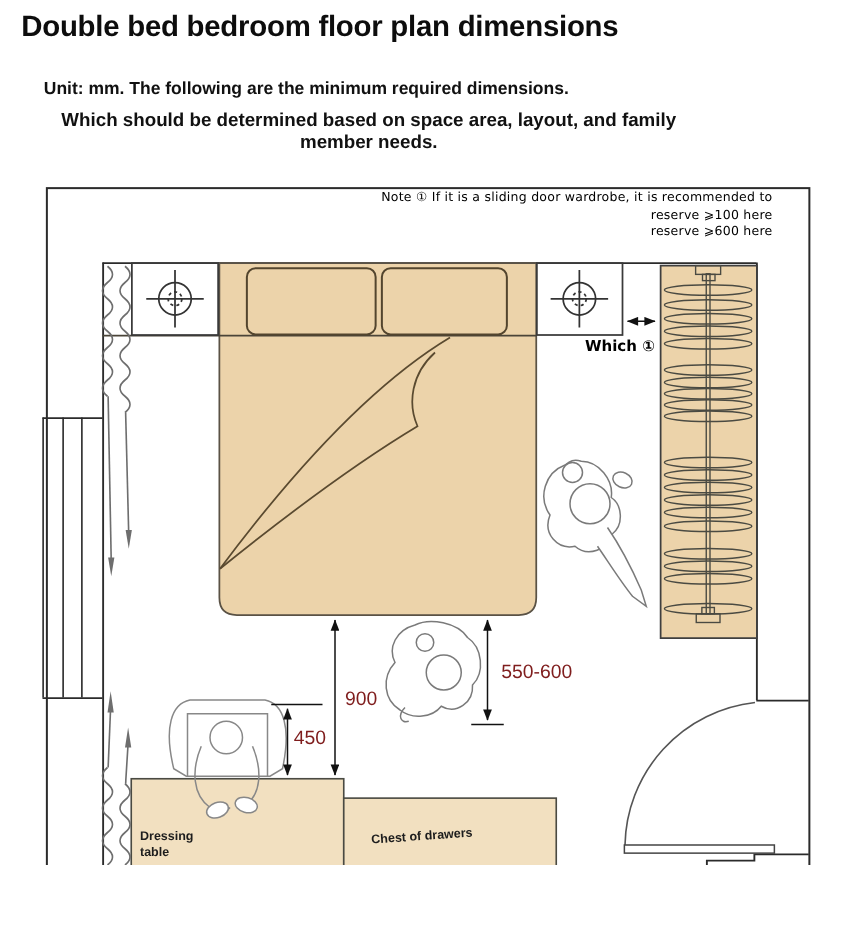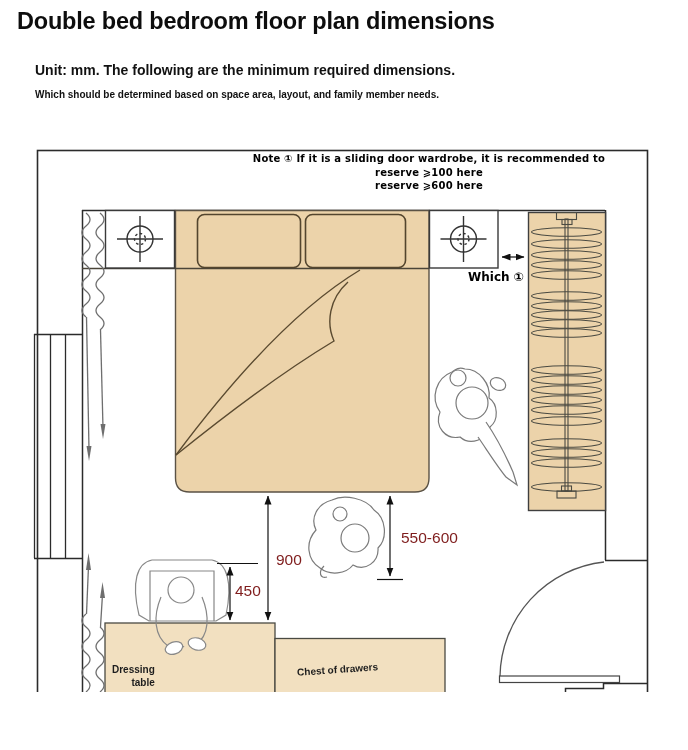--- a/index.html
+++ b/index.html
@@ -2,31 +2,31 @@
 <html><head>
 <meta charset="utf-8">
 <style>
   html,body{margin:0;padding:0;background:#fff;}
   #stage{position:relative;width:688px;height:692px;background:#fff;overflow:hidden;
          font-family:"Liberation Sans","DejaVu Sans",sans-serif;}
   #plan-svg{position:absolute;left:0;top:0;}
   .abs{position:absolute;}
   .title{left:17px;top:8px;font-size:23.5px;font-weight:700;color:#0d0d0d;letter-spacing:-0.2px;}
   .sub1{left:35px;top:62px;font-size:14px;font-weight:700;color:#111;}
-  .sub2{left:35px;top:89px;width:520px;font-size:10px;font-weight:700;color:#111;line-height:1.12;}
-  .notes{left:250px;top:152px;width:358px;text-align:center;font-size:10px;font-weight:700;
+  .sub2{left:35px;top:89px;width:520px;font-size:15px;font-weight:700;color:#111;line-height:1.12;text-align:center;}
+  .notes{left:260px;top:152px;width:358px;text-align:right;font-size:10px;font-weight:400;
          color:#000;line-height:13.6px;letter-spacing:0.2px;font-family:"DejaVu Sans",sans-serif;}
   .note-label{left:468px;top:270px;font-size:12px;font-weight:700;color:#000;
               font-family:"DejaVu Sans",sans-serif;}
   .dim{font-size:15.5px;font-weight:400;color:#7f1d1d;}
   .dim-900{left:276px;top:551px;}
   .dim-450{left:235px;top:582px;}
   .dim-550{left:401px;top:529px;}
   .furn-label{font-size:10px;font-weight:700;color:#1d1d1d;line-height:13px;}
-  .lbl-dressing{left:112px;top:663px;text-align:right;}
+  .lbl-dressing{left:112px;top:663px;}
   .lbl-chest{left:297px;top:663px;transform:rotate(-4deg);}
 </style>
 </head>
 <body>
 
 <div id="stage">
 
   <svg id="plan-svg" width="688" height="750" viewBox="0 0 688 750">
     <defs>
       <marker id="ah-end" markerUnits="userSpaceOnUse" markerWidth="10" markerHeight="8" refX="8.5" refY="3.5" orient="auto">

